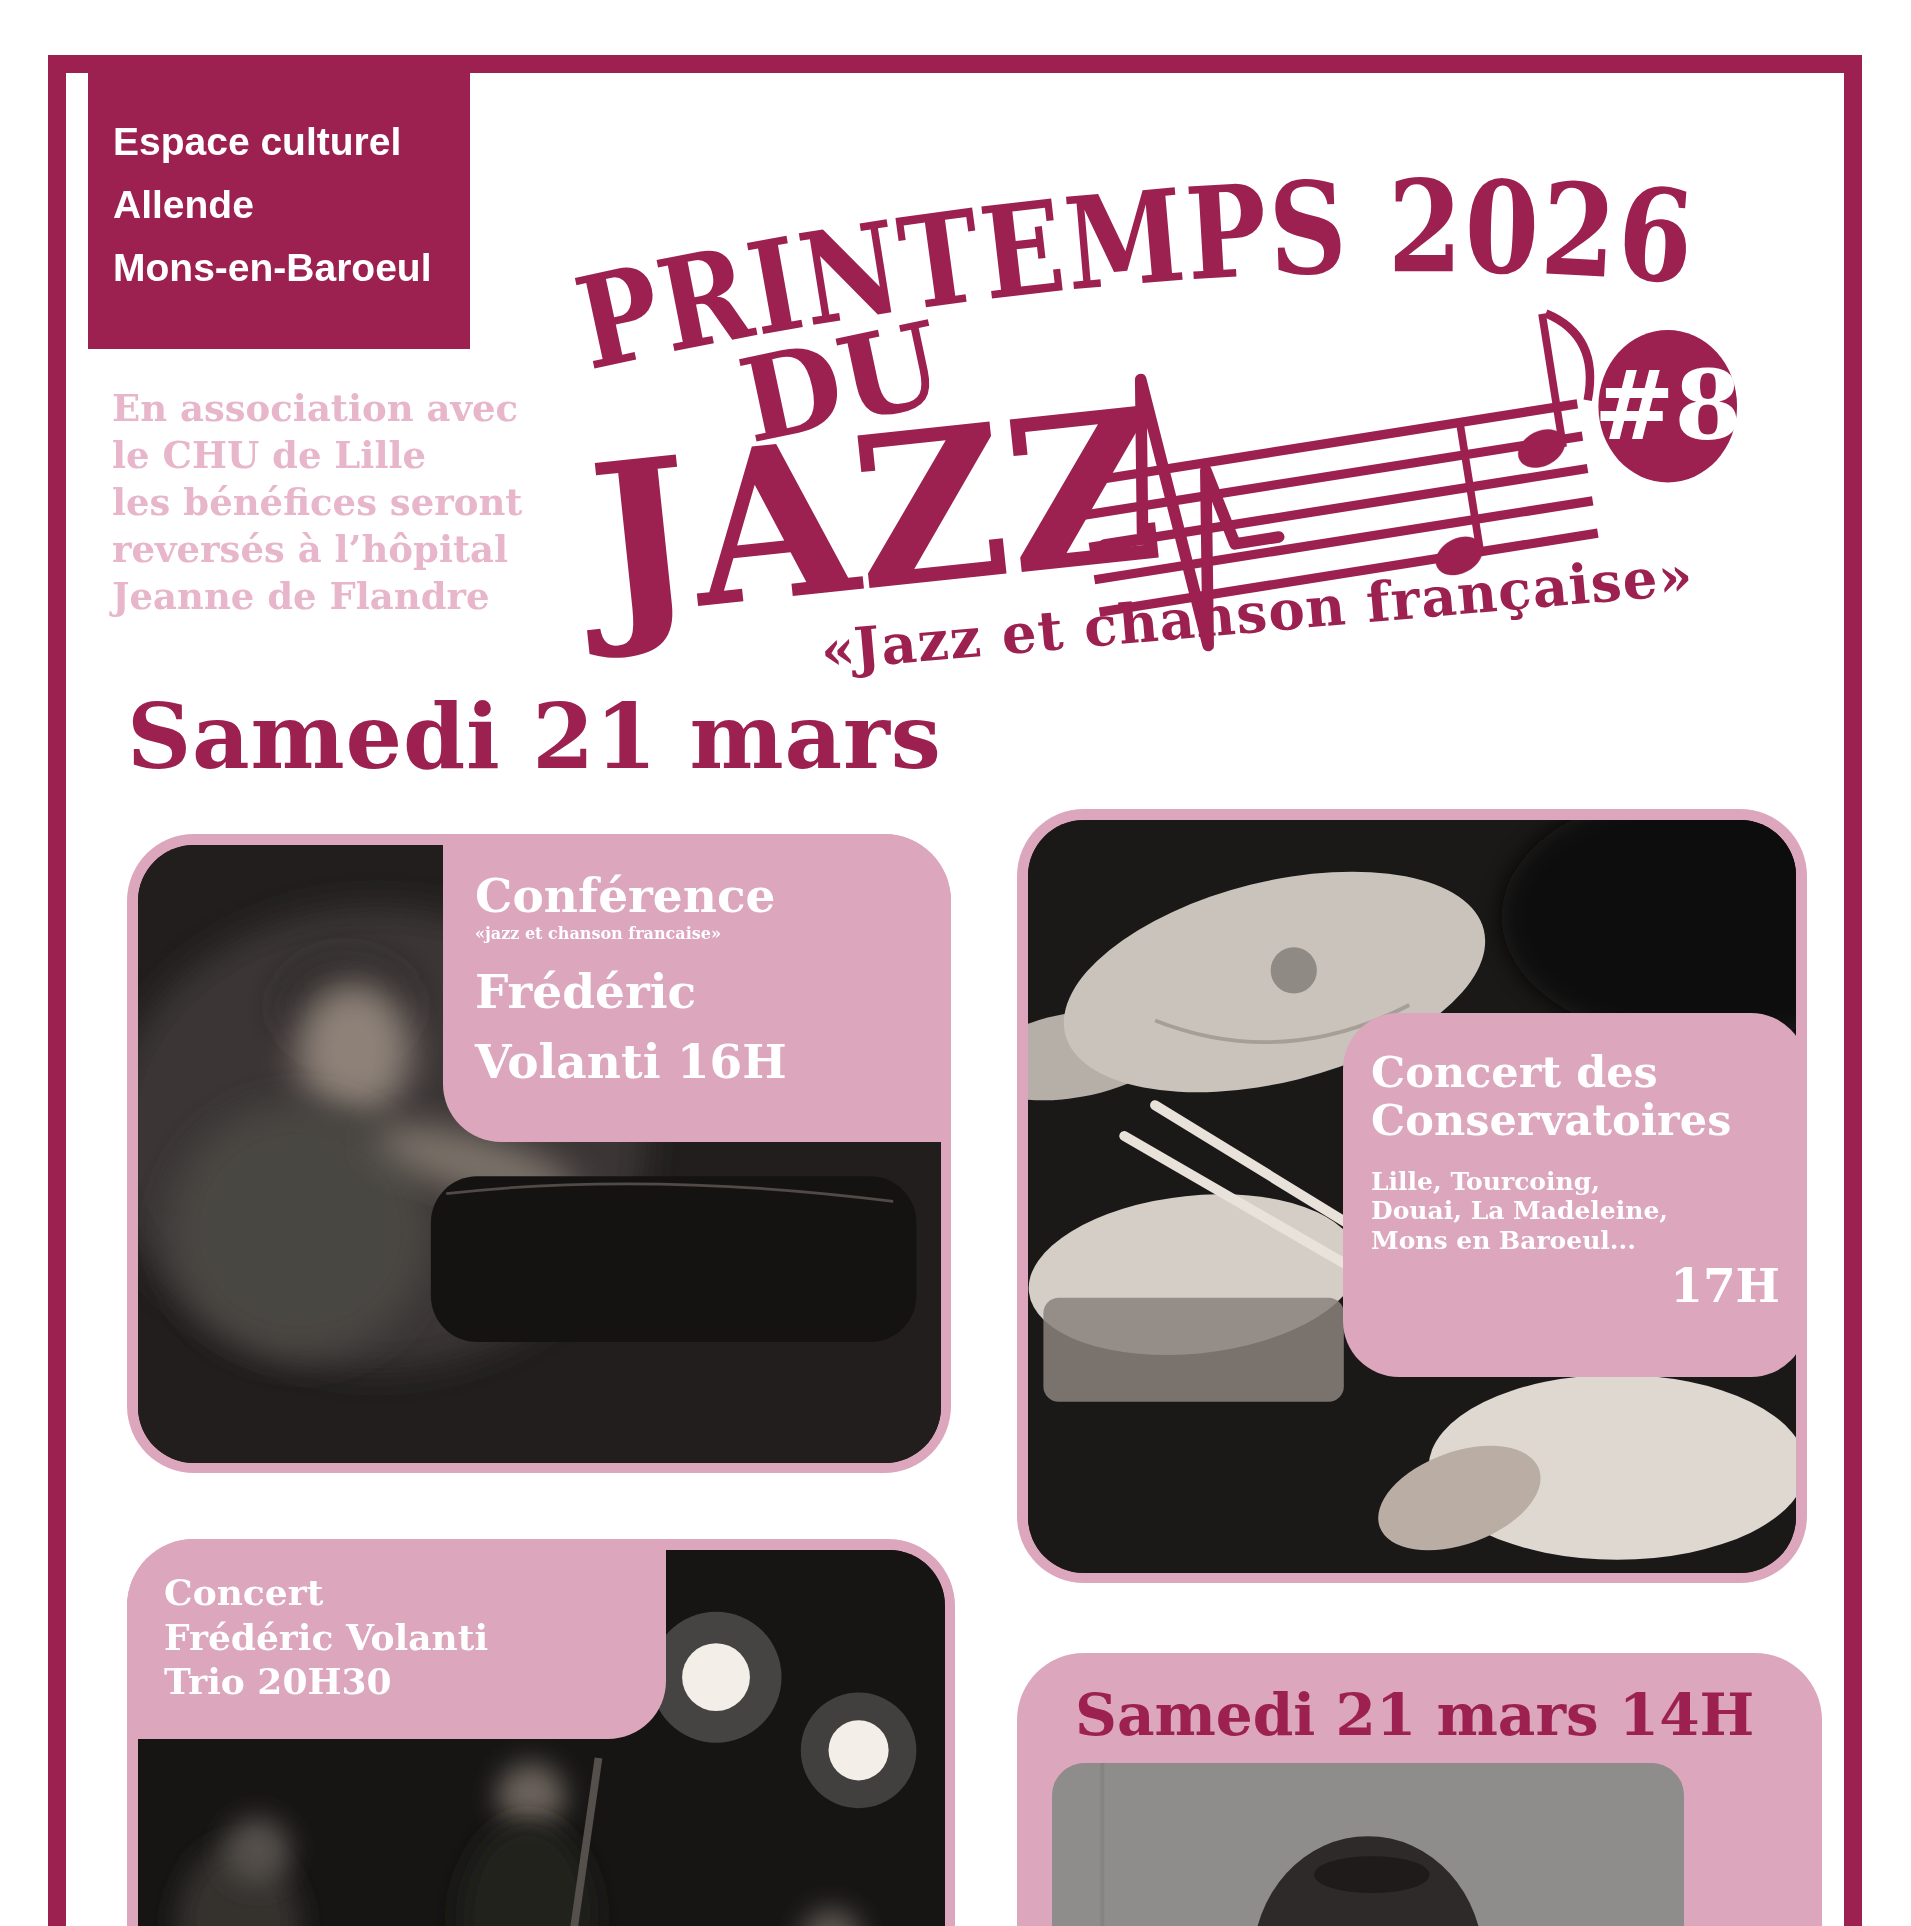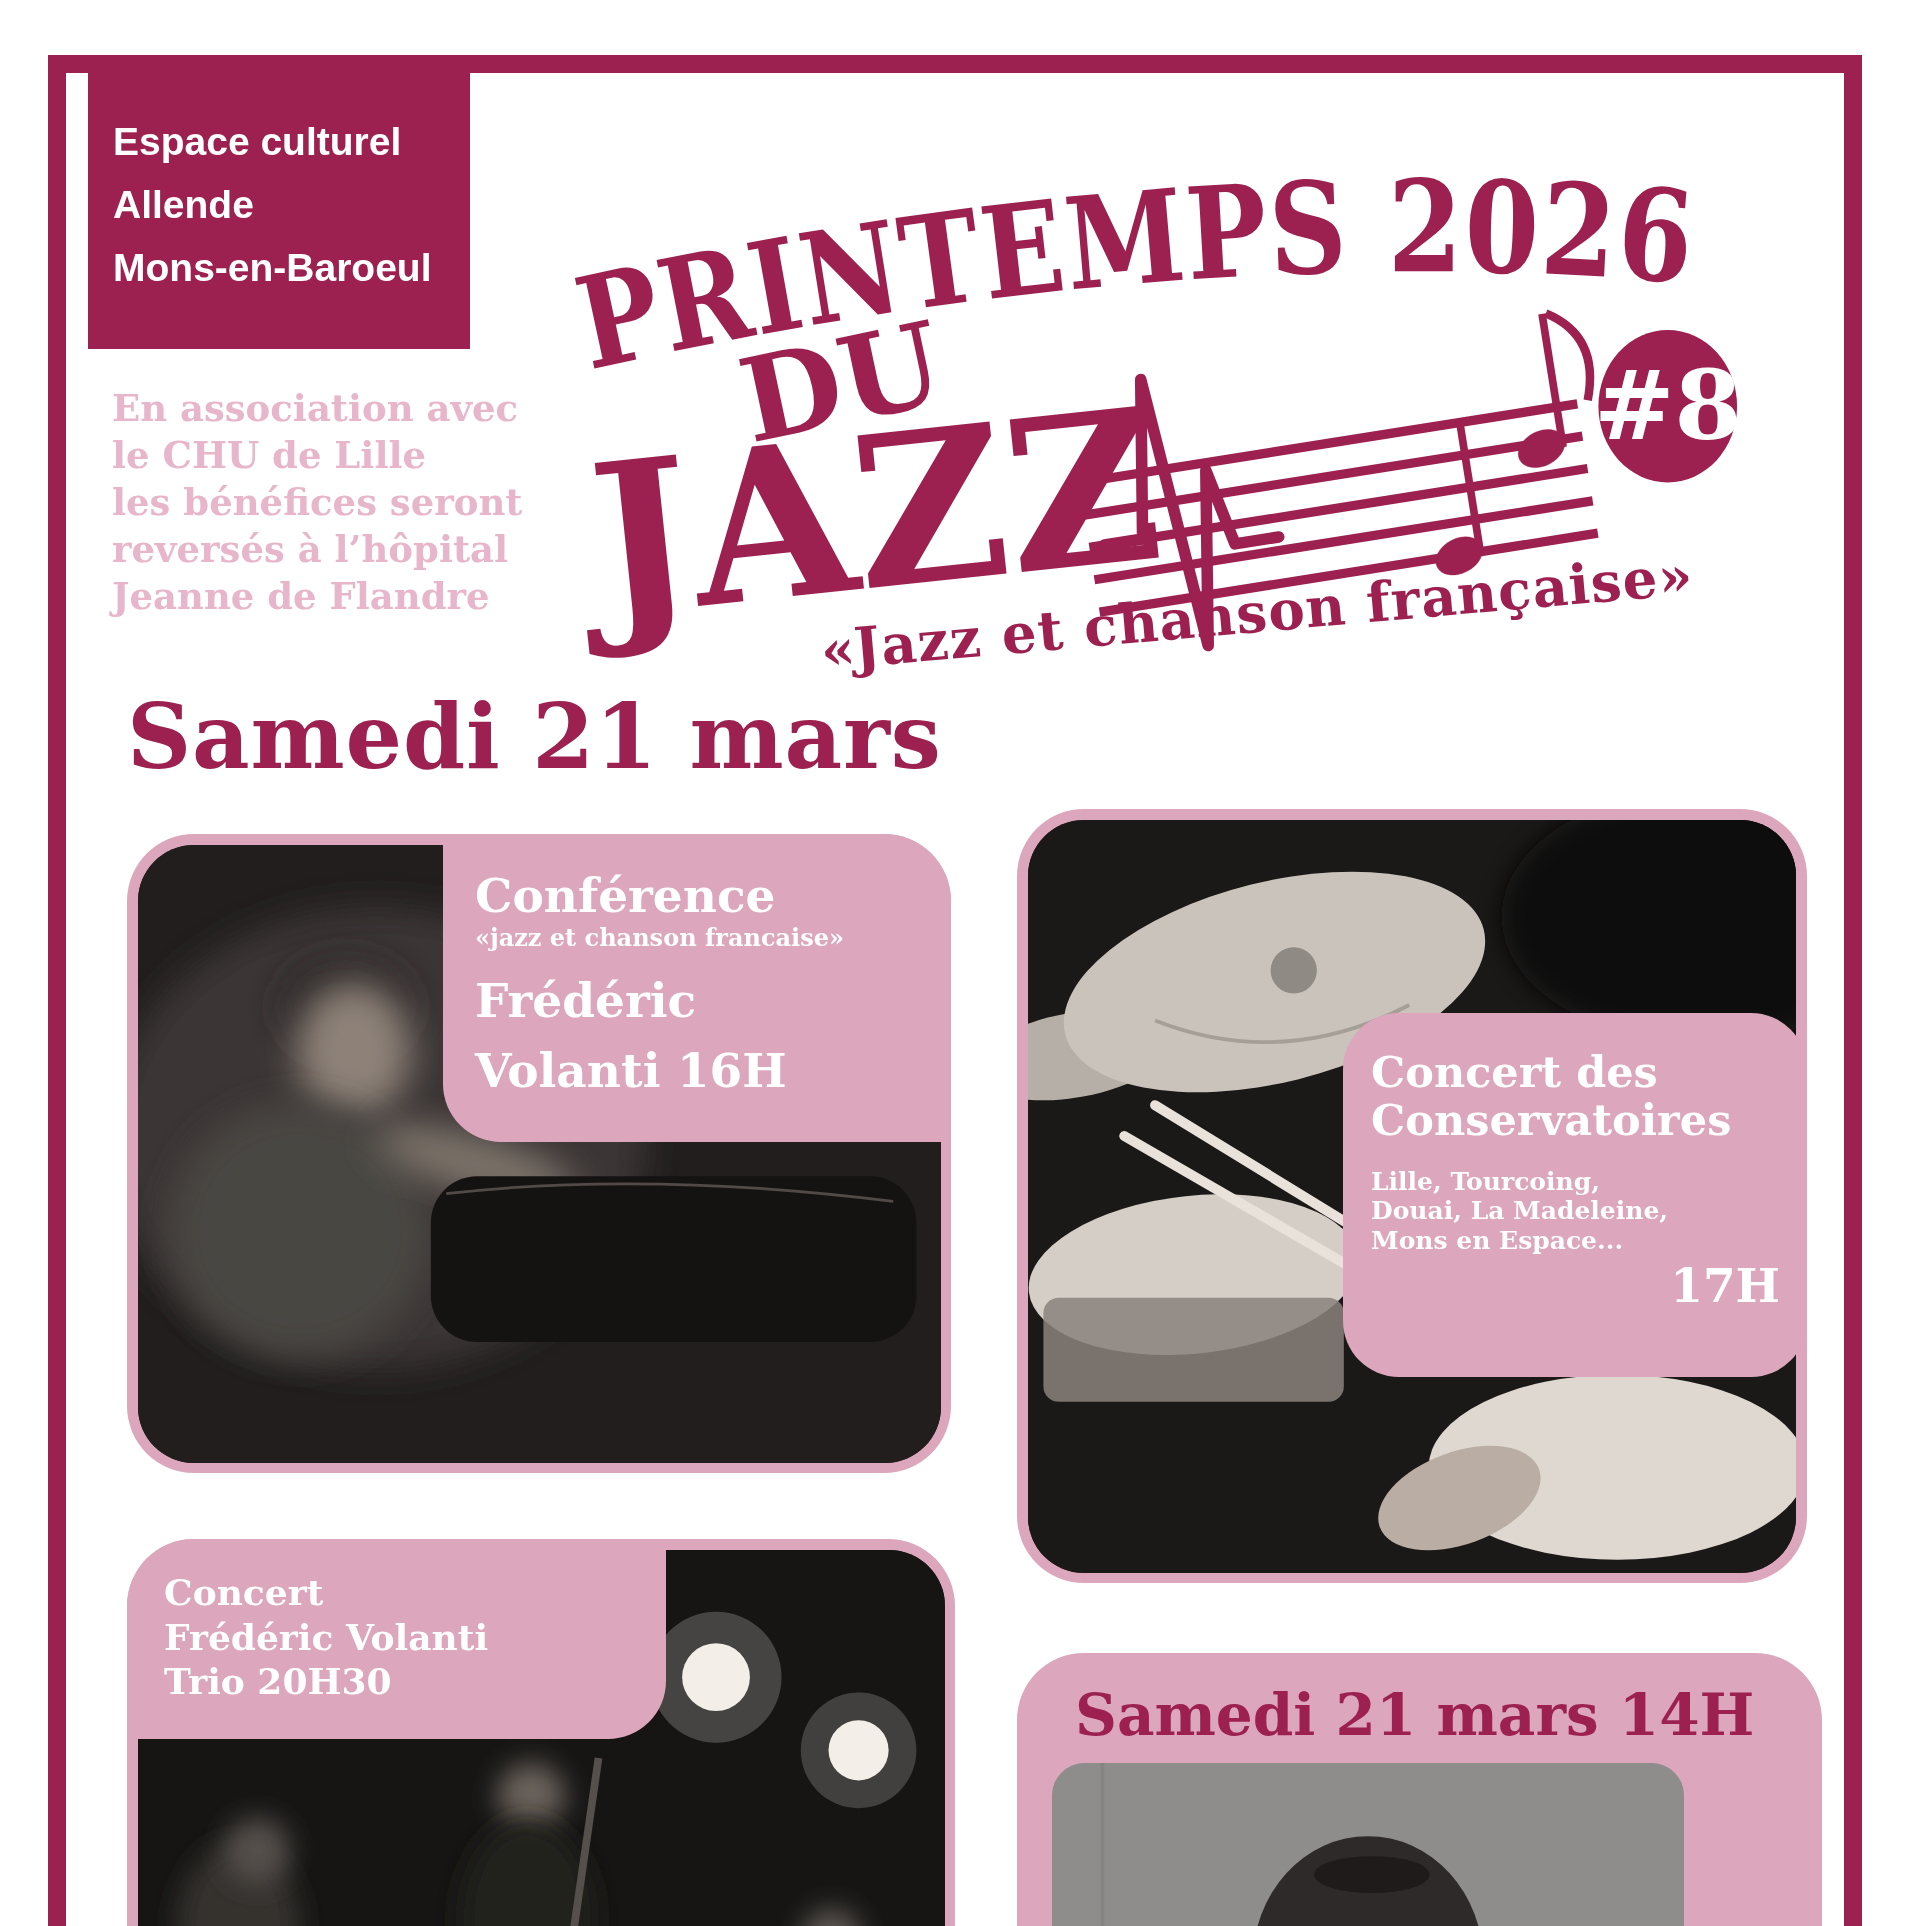--- a/index.html
+++ b/index.html
@@ -29,21 +29,21 @@
   #date-heading{left:127px;top:684px;font-size:89px;color:var(--maroon);letter-spacing:0.8px;}
 
   
   .card{background:var(--pink);border-radius:67px;}
   .photo{position:absolute;overflow:hidden;background:#211e1d;}
   #card1{left:127px;top:834px;width:824px;height:639px;}
   #photo1{left:10.8px;top:10.8px;width:803px;height:618px;border-radius:56px;}
   #label1{position:absolute;right:0;top:0;width:508px;height:308px;background:var(--pink);
           border-radius:0 67px 0 58px;padding:37px 0 0 32px;box-sizing:border-box;color:#fff;}
   .l-big{font-size:47px;line-height:1.06;}
-  .l-small{font-size:24px;line-height:1.1;margin-top:3.9px;}
+  .l-small{font-size:16px;line-height:1.1;margin-top:3.9px;}
   .mt60{margin-top:25px;} .mt50{margin-top:20px;}
 
   #card2{left:1017px;top:809px;width:790px;height:774px;}
   #photo2{left:10.8px;top:10.8px;width:768px;height:753px;border-radius:56px;}
   #label2{position:absolute;left:326px;top:204px;width:464px;height:364px;background:var(--pink);
           border-radius:56px;padding:35px 27px 0 28px;box-sizing:border-box;color:#fff;}
   .l2-title{font-size:43px;line-height:1.12;text-align:left;}
   .l2-cities{font-size:25px;line-height:1.18;margin-top:22.3px;}
   .l2-time{font-size:47px;text-align:right;margin-top:3.1px;}
 
@@ -166,21 +166,21 @@
         <line x1="330" y1="740" x2="900" y2="1090" stroke="#e8e2da" stroke-width="26" stroke-linecap="round"></line>
         <ellipse cx="1120" cy="1760" rx="220" ry="120" fill="#b9ada4" transform="rotate(-20 1120 1760)"></ellipse>
       </svg>
     </div>
     <div id="label2">
       <div class="serif l2-title nowrap">Concert des</div>
       <div class="serif l2-title nowrap">Conservatoires</div>
       <div class="serif l2-cities">
         <div class="nowrap">Lille, Tourcoing,</div>
         <div class="nowrap">Douai, La Madeleine,</div>
-        <div class="nowrap">Mons en Espace...</div>
+        <div class="nowrap">Mons en Baroeul...</div>
       </div>
       <div class="serif l2-time">17H</div>
     </div>
   </div>
 
   <div id="card3" class="abs card">
     <div id="photo3" class="photo">
       <svg width="807" height="774" viewBox="0 0 2094 2009" xmlns="http://www.w3.org/2000/svg">
         <defs>
             <filter id="b3" x="-40%" y="-40%" width="180%" height="180%">

